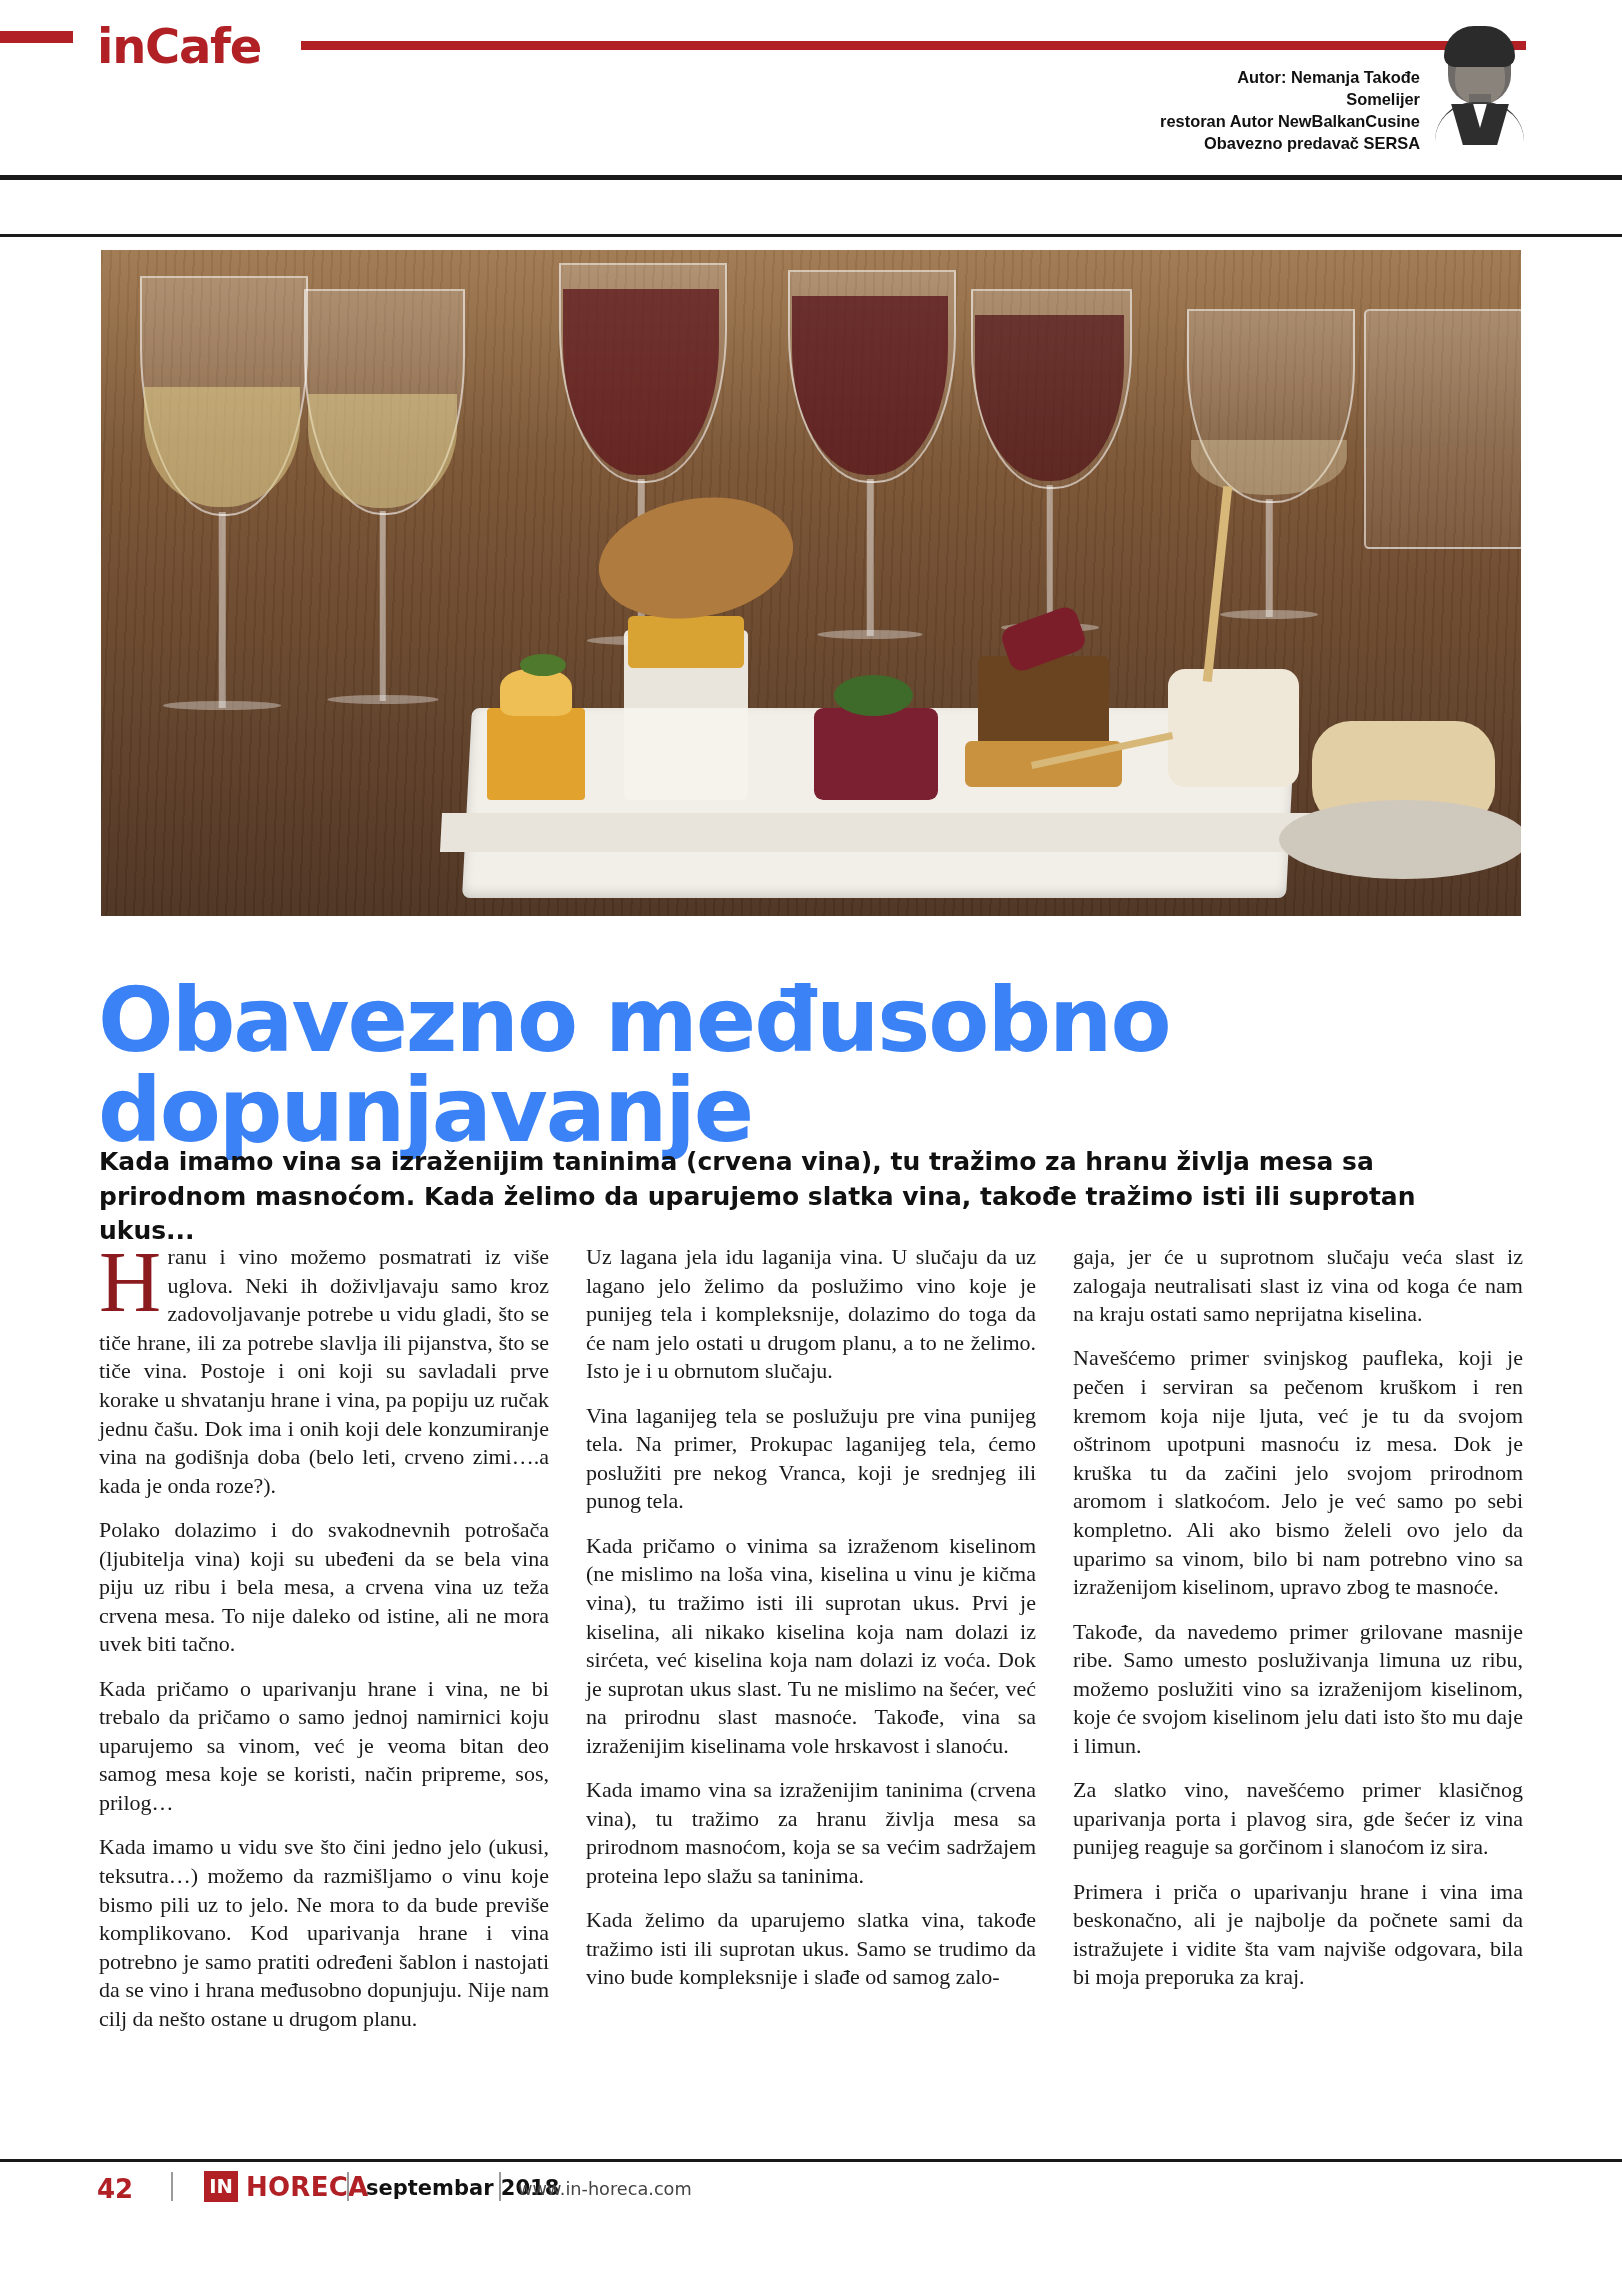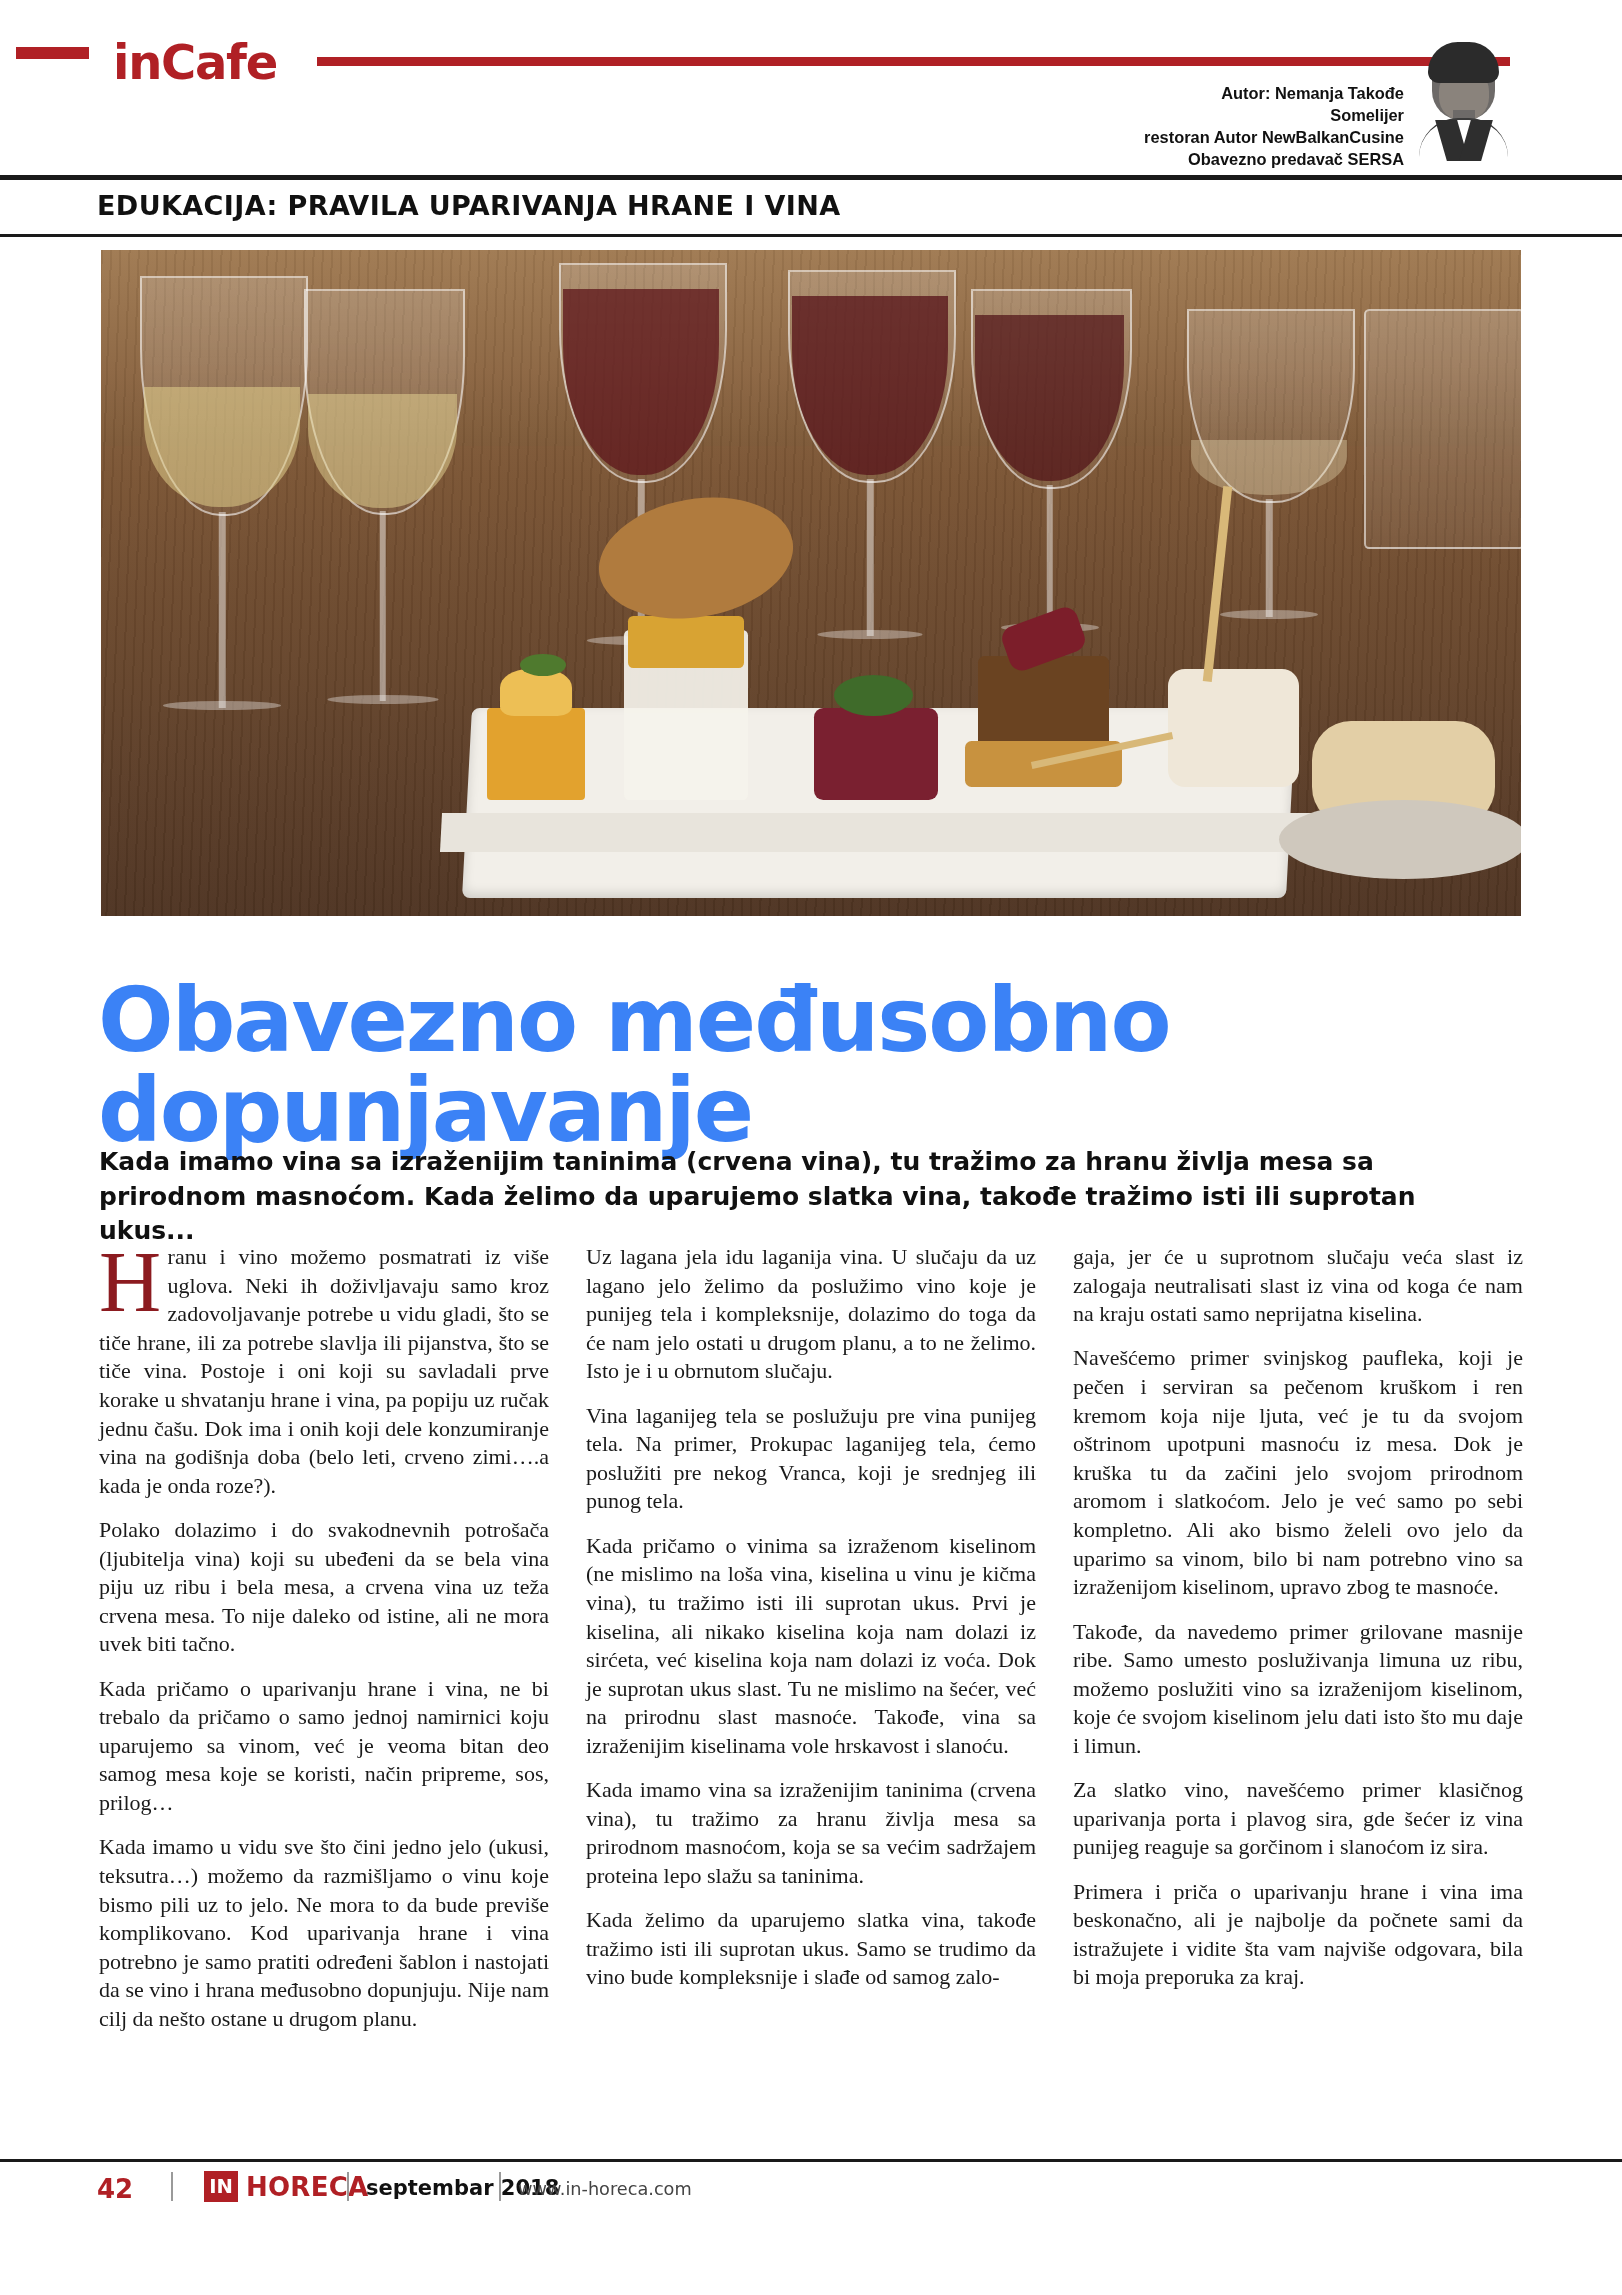--- a/index.html
+++ b/index.html
@@ -13,21 +13,21 @@
     font-family: "Liberation Serif", serif;
     color: #1a1a1a;
     position: relative;
     overflow: hidden;
   }
   .page {
     position: relative;
     width: 1623px;
     height: 2295px;
     box-sizing: border-box;
-    padding: 16px;
+    padding: 0;
   }
 
   
   .masthead {
     position: relative;
     height: 177px;
     padding: 0 97px;
     box-sizing: border-box;
   }
   .masthead-rule {
@@ -393,21 +393,20 @@
       <div class="hair"></div>
       <div class="neck"></div>
       <div class="body"></div>
       <div class="collarL"></div>
       <div class="collarR"></div>
     </div>
   </div>
 
   <div class="headline-rule-top"></div>
 
-  <div class="kicker">EDUKACIJA: PRAVILA UPARIVANJA HRANE I VINA</div>
   <div class="kicker-rule"></div>
 
   <div class="hero">
     <div class="tablecloth"></div>
     <div class="backwall"></div>
     <div class="woodgrain"></div>
 
     <div class="plate"></div>
     <div class="plate-strip"></div>
 

